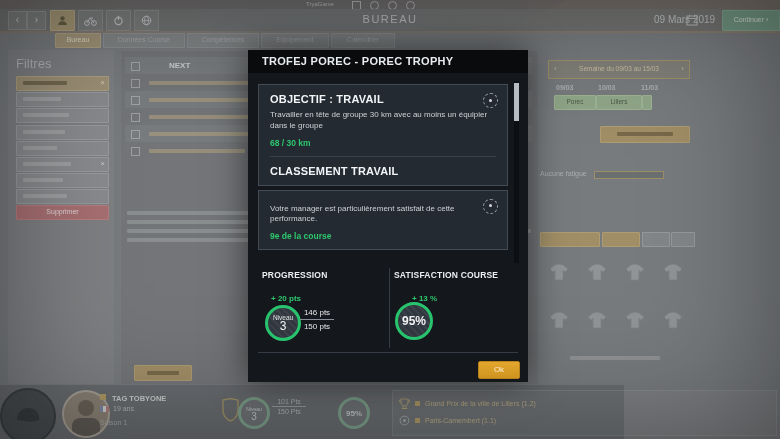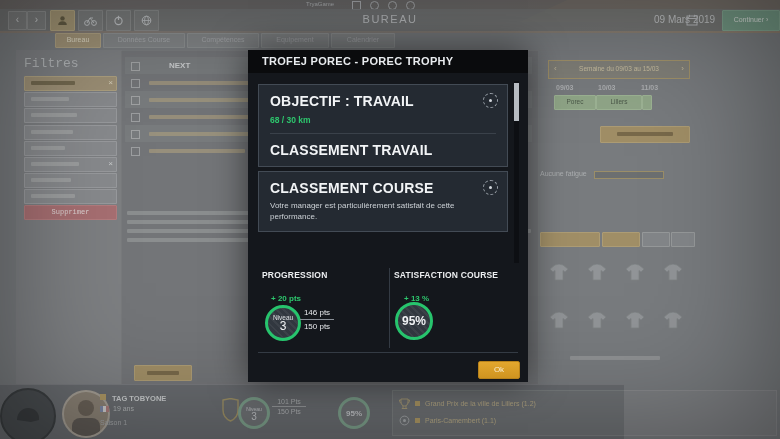--- a/index.html
+++ b/index.html
@@ -25,21 +25,21 @@
   .iconbtn.sel{background:#a6966f;border-color:#b7a67c;}
   .screen-title{position:absolute;left:0;right:0;top:4px;text-align:center;color:#c4c6c9;
                 font-size:11px;letter-spacing:1.5px;}
   .navdate{position:absolute;top:5px;left:606px;color:#c7c9cb;font-size:10px;margin-left:48px;}
   .gobtn{position:absolute;top:1px;left:722px;width:56px;height:19px;background:#6f9a82;
          border:1px solid #7fa990;border-radius:1px;color:#e3ebe5;font-size:7px;line-height:18px;text-align:center;}
   .tabs{left:0;top:31px;width:780px;height:16px;}
   .tab{position:absolute;top:2px;height:13px;background:rgba(255,255,255,.07);border:1px solid rgba(255,255,255,.10);
        color:#a8aaad;font-size:7px;line-height:12px;text-align:center;border-radius:1px;}
   .tab.sel{background:#a29272;border-color:#b3a27f;color:#e8e0c8;}
-  .sidebar{left:16px;top:50px;width:106px;height:336px;background:rgba(255,255,255,.045);font-family:Liberation Mono, monospace;}
+  .sidebar{left:8px;top:50px;width:106px;height:336px;background:rgba(255,255,255,.045);}
   .side-title{position:absolute;left:8px;top:6px;color:#b9bbbe;font-size:13px;}
   .fbtn{position:absolute;left:8px;width:91px;height:13px;background:rgba(255,255,255,.10);
         border:1px solid rgba(255,255,255,.17);border-radius:1px;}
   .fbtn.sel{background:#a39273;border-color:#b7a67f;}
   .fbtn .x{position:absolute;right:3px;top:1px;color:#e6ddc5;font-size:8px;line-height:10px;}
   .fbtn .sk{position:absolute;left:6px;top:4px;}
   .delbtn{position:absolute;left:8px;top:155px;width:91px;height:13px;background:#ae6b6e;border:1px solid #bd7a7c;
           border-radius:1px;color:#ecdcdc;font-size:7px;line-height:12px;text-align:center;}
   .mailpanel{left:120px;top:50px;width:417px;height:336px;background:rgba(0,0,0,.05);border:1px solid rgba(255,255,255,.05);}
   .mrow{position:absolute;left:4px;width:407px;height:17px;}
@@ -87,21 +87,21 @@
   .dim{position:absolute;inset:0;background:rgba(132,134,137,.16);
        box-shadow:inset 0 0 130px rgba(0,0,0,.42);}
   
   .modal{position:absolute;left:248px;top:50px;width:280px;height:332px;background:#14171c;
          box-shadow:0 0 34px rgba(0,0,0,.55);color:#e9ecef;}
   .mtitle{position:absolute;left:0;top:0;width:100%;height:23px;background:#0a0b0d;
           font-size:11px;font-weight:bold;line-height:23px;letter-spacing:.3px;}
   .mtitle span{margin-left:14px;}
   .scrollpane{position:absolute;left:10px;top:31px;width:261px;height:182px;overflow:hidden;}
   .card{width:226px;background:#242a32;border:1px solid #434b55;padding:8px 11px;margin-bottom:4px;position:relative;}
-  .chead{font-size:14px;font-weight:bold;color:#f2f4f6;letter-spacing:.2px;}
+  .chead{font-size:11px;font-weight:bold;color:#f2f4f6;letter-spacing:.2px;}
   .cbody{font-size:8px;color:#ccd1d6;margin-top:5px;line-height:1.35;}
   .cresult{font-size:8.5px;font-weight:bold;color:#2dc76d;margin-top:6px;}
   .cdivider{height:1px;background:#3a414a;margin:8px 0;}
   .target{position:absolute;right:9px;top:8px;width:13px;height:13px;border:1px dashed #9aa1a9;border-radius:50%;}
   .target::after{content:"";position:absolute;left:4.5px;top:4.5px;width:3px;height:3px;border-radius:50%;background:#d3d8dd;}
   .strack{position:absolute;right:0;top:0;width:5px;height:182px;background:#0d0f13;}
   .sthumb{position:absolute;right:0;top:2px;width:5px;height:38px;background:#b7bcc2;}
   .mcolhead{position:absolute;top:220px;font-size:8.5px;font-weight:bold;color:#eceef0;letter-spacing:.2px;}
   .gain{position:absolute;top:244px;font-size:8px;font-weight:bold;color:#2dc76d;}
   .pcircle{position:absolute;border-radius:50%;border:3px solid #27c46d;
@@ -395,29 +395,30 @@
     <div class="mtitle">
       <span>TROFEJ POREC - POREC TROPHY</span>
     </div>
 
     <div class="scrollpane">
       <div style="height:3px;"></div>
 
       <div class="card">
         <div class="chead">OBJECTIF : TRAVAIL</div>
         <div class="target"></div>
+        <div class="cbody">Travailler en tête de groupe 30 km avec au moins un équipier dans le groupe</div>
         <div class="cresult">68 / 30 km</div>
         <div class="cdivider"></div>
         <div class="chead">CLASSEMENT TRAVAIL</div>
       </div>
 
       <div class="card">
-        <div class="chead">CLASSEMENT COURSE</div>
         <div class="target"></div>
         <div class="cbody">Votre manager est particulièrement satisfait de cette performance.</div>
+        <div class="cresult">9e de la course</div>
       </div>
 
       <div class="strack">
           <div class="sthumb"></div>
         </div>
     </div>
 
     <div class="mcolhead" style="left:14px;">PROGRESSION</div>
     <div class="mcolhead" style="left:146px;">SATISFACTION COURSE</div>
     <div class="coldiv"></div>
@@ -426,21 +427,21 @@
     <div class="pcircle" style="left:17px;top:255px;width:30px;height:30px;">
       <span style="font-size:6.5px;color:#dfe2e5;">Niveau</span>
       <span style="font-size:12px;color:#f0f2f4;line-height:11px;">3</span>
     </div>
     <div class="mfrac">
       <div>146 pts</div>
       <div class="bar"></div>
       <div>150 pts</div>
     </div>
 
-    <div class="gain" style="left:156px;text-align:center;">+ 13 %</div>
+    <div class="gain" style="left:164px;text-align:center;">+ 13 %</div>
     <div class="pcircle" style="left:147px;top:252px;width:32px;height:32px;">
       <span style="font-size:12px;font-weight:bold;color:#f0f2f4;">95%</span>
     </div>
 
     <div class="mfooter"></div>
     <div class="okbtn">Ok</div>
   </div>
 
 </div>
 

